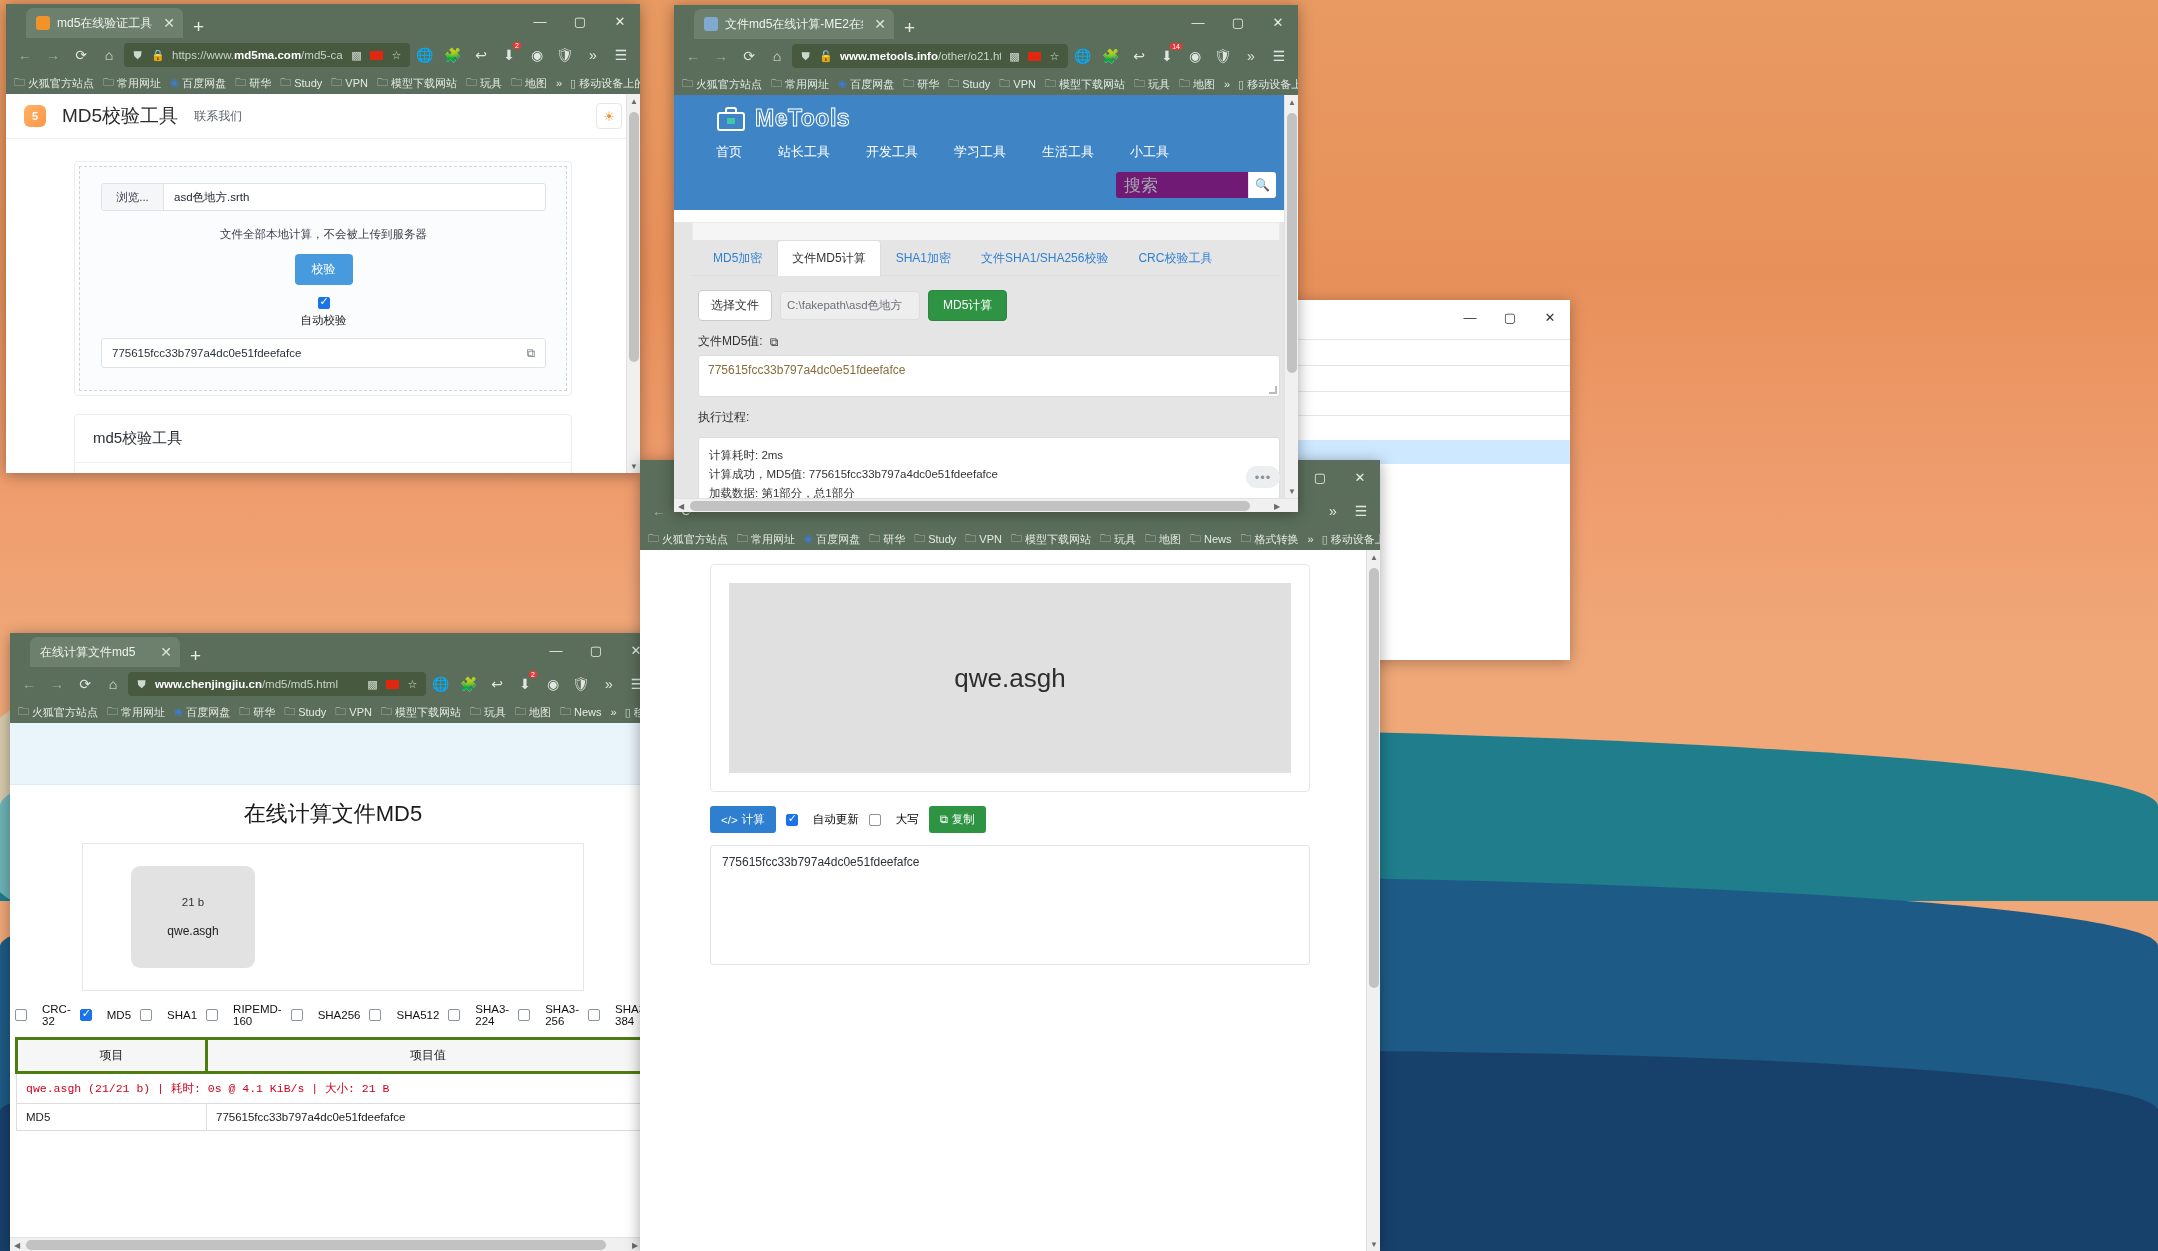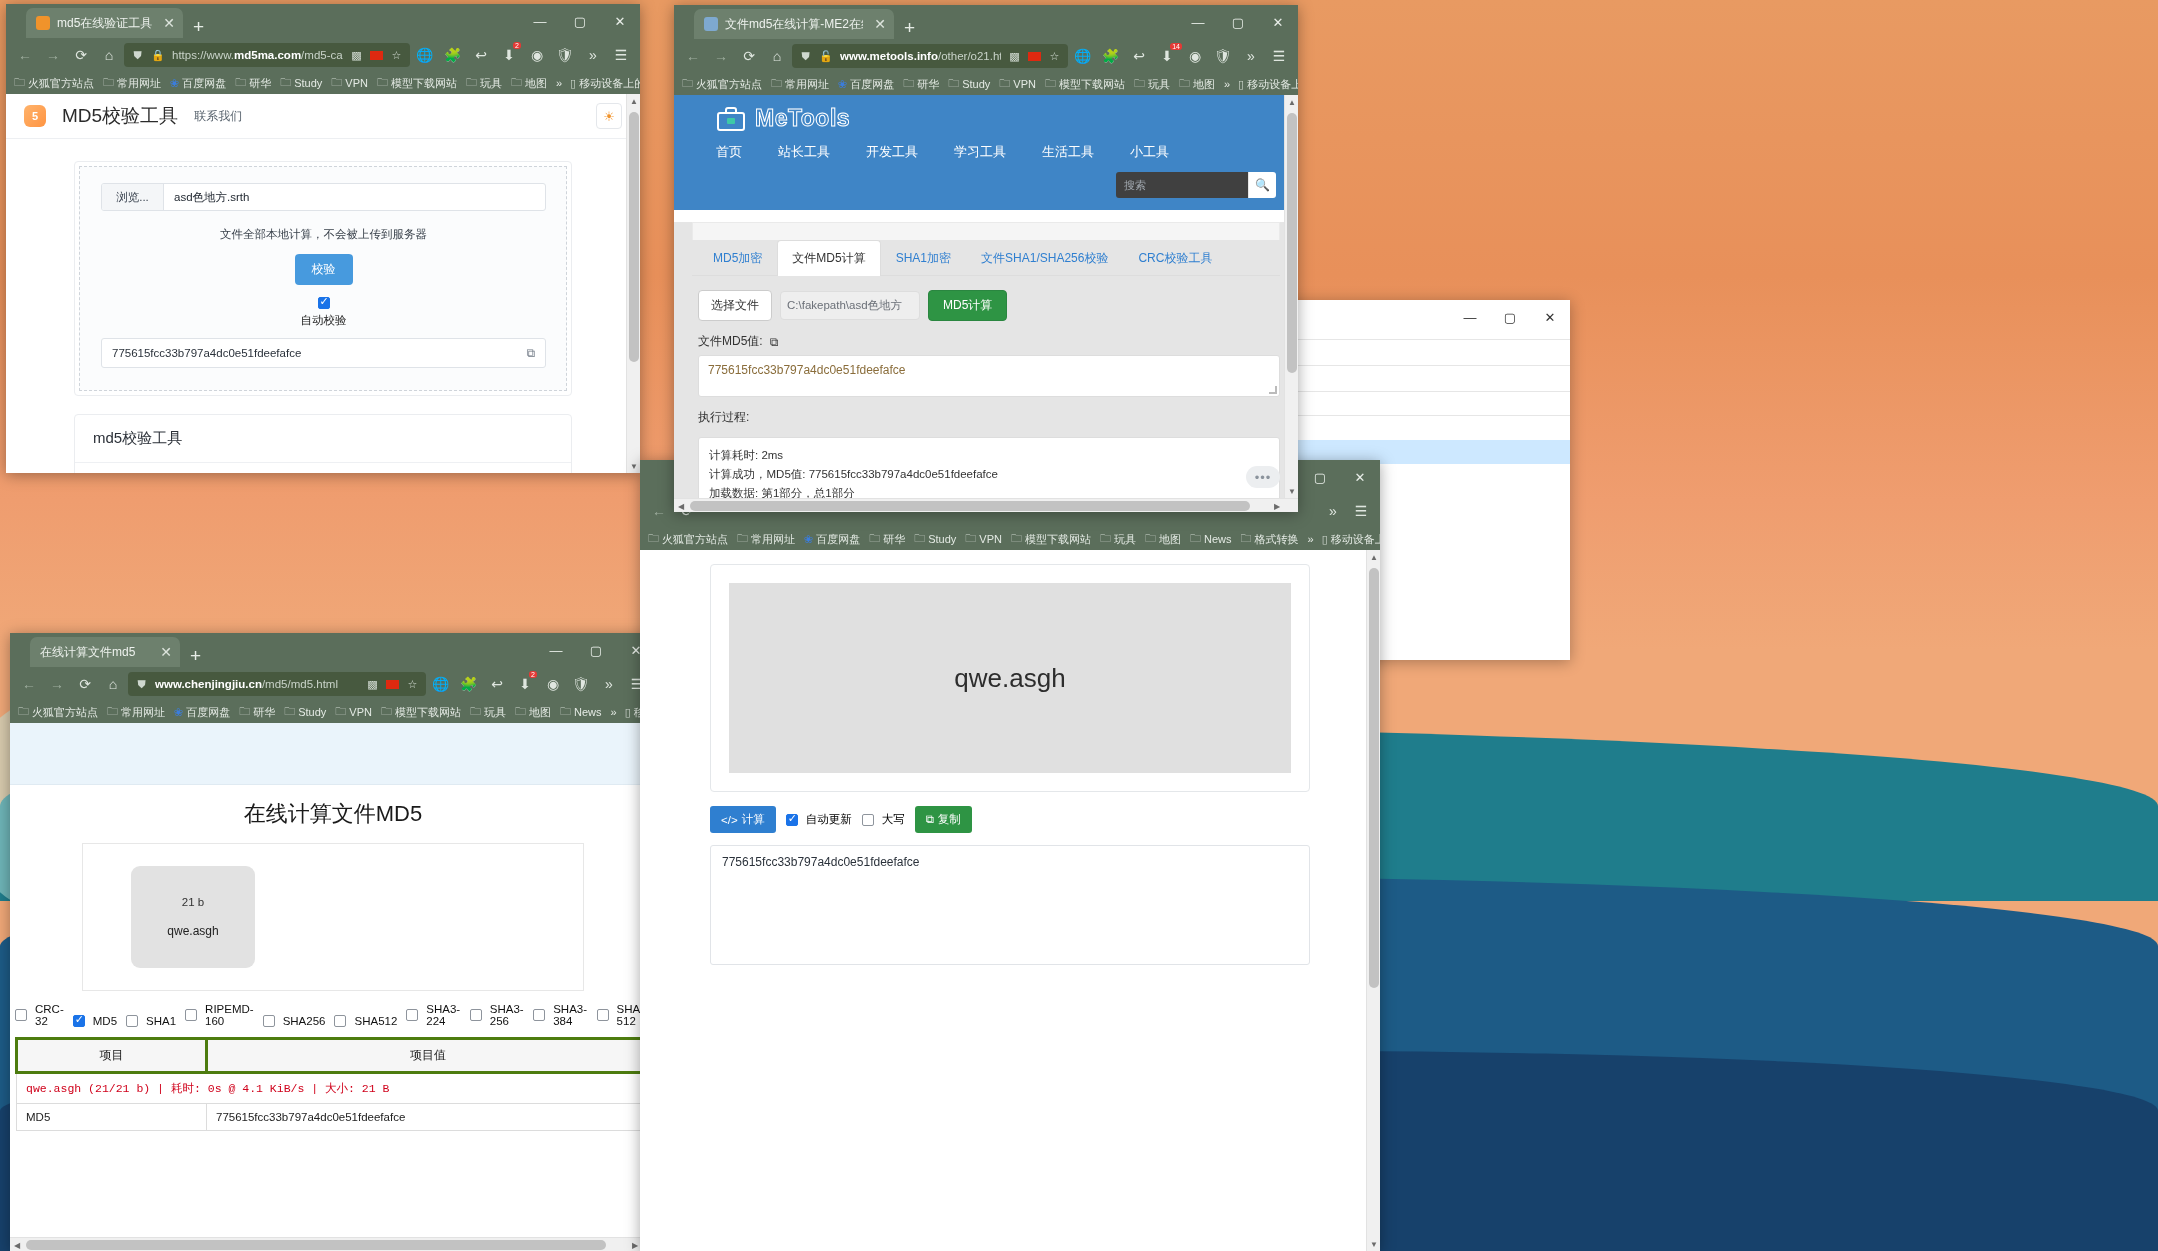--- a/index.html
+++ b/index.html
@@ -111,22 +111,22 @@
   #win2 { left:674px; top:5px; width:624px; height:507px; }
   #win2 .viewport { top:90px; }
   .mt-header { background:#3f85c6; padding:10px 0 0 0; }
   .mt-logo { display:flex; align-items:center; gap:9px; padding:0 0 2px 42px; }
   .mt-logo .toolbox { width:30px; height:27px; position:relative; }
   .mt-logo .mtname { color:#fff; font-size:23px; font-weight:700; letter-spacing:.5px;
                      -webkit-text-stroke:1px #fff; color:transparent; }
   .mt-menu { display:flex; gap:36px; padding:9px 0 11px 42px; }
   .mt-menu a { color:#fff; font-size:13px; text-decoration:none; }
   .mt-search { display:flex; justify-content:flex-end; padding:0 22px 12px 0; }
-  .mt-search .sbox { width:132px; height:26px; background:#404040; border-radius:3px 0 0 3px;
-                     display:flex; align-items:center; padding:8px 8px; font-size:11px; color:#a2a9b0; }
+  .mt-search .sbox { width:132px; height:26px; background:#701a75; border-radius:3px 0 0 3px;
+                     display:flex; align-items:center; padding:8px 8px; font-size:17px; color:#a2a9b0; }
   .mt-search .sbtn { width:28px; height:26px; background:#fff; border-left:1px solid #e6e6e6;
                      border-radius:0 3px 3px 0; display:flex; align-items:center;
                      justify-content:center; color:#4b5561; font-size:12px; }
   .mt-body { background:#e5e5e5; padding:0 0 0 0; }
   .mt-panel { margin:12px 18px 0 18px; }
   .mt-greybar { height:18px; background:#f5f5f5; border:1px solid #eaeaea; border-bottom:none; }
   .tabs { display:flex; gap:0; border-bottom:1px solid #ddd; padding-left:6px; }
   .tabs .tb { padding:9px 14px; font-size:12px; color:#2f7fd0; border:1px solid transparent;
               border-bottom:none; margin-bottom:-1px; }
   .tabs .tb.active { color:#333; background:#fff; border-color:#ddd; border-radius:4px 4px 0 0; }
@@ -153,23 +153,23 @@
   #win3 { left:10px; top:633px; width:646px; height:618px; }
   #win3 .viewport { top:90px; }
   .w3topband { height:62px; background:#eaf4fb; border-bottom:1px solid #dfeaf2; }
   .w3title { text-align:center; font-size:22px; color:#1a1a1a; padding:14px 0 0 0; }
   .w3card { margin:14px 72px 0 72px; border:1px solid #e7e7e7; background:#fff; padding:22px 18px; }
   .dropbox { width:124px; height:102px; background:#e2e2e2; border-radius:9px;
              display:flex; flex-direction:column; align-items:center; justify-content:center;
              gap:16px; margin-left:30px; }
   .dropbox .sz { font-size:11.5px; color:#333; }
   .dropbox .nm { font-size:12px; color:#222; }
-  .algos { display:flex; flex-wrap:nowrap; gap:9px; align-items:flex-end; padding:12px 5px 0 5px;
+  .algos { display:flex; flex-wrap:nowrap; gap:9px; align-items:center; padding:12px 5px 0 5px;
            font-size:11.5px; color:#111; }
-  .algo { display:flex; align-items:center; gap:8px; }
+  .algo { display:flex; align-items:center; gap:15px; }
   .w3table { margin:10px 5px 0 5px; border:1px solid #dcdcdc; border-collapse:collapse; width:calc(100% - 10px); }
   .w3table th { background:#f6f6f6; border:3px solid #4d7c0f; font-size:12px; font-weight:400;
                 color:#222; padding:7px 6px; }
   .w3table td { border:1px solid #dcdcdc; font-size:11.5px; padding:7px 9px; color:#222; }
   .w3table td.red { color:#d0021b; font-family:"Liberation Mono","DejaVu Sans Mono",monospace; }
 
   
   #win4 { left:1150px; top:300px; width:420px; height:360px; background:#fff;
           box-shadow:0 2px 14px rgba(0,0,0,.3); }
   .ex-top { height:40px; background:#fff; border-bottom:1px solid #e6e6e6; position:relative; }

